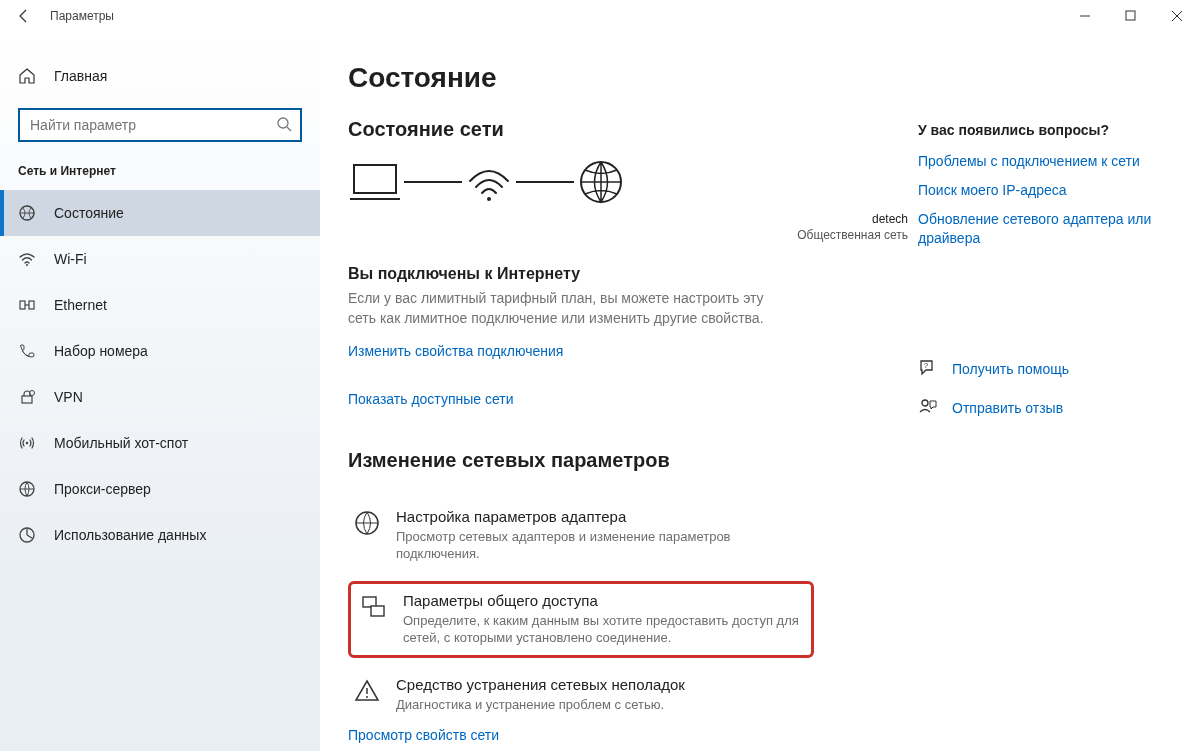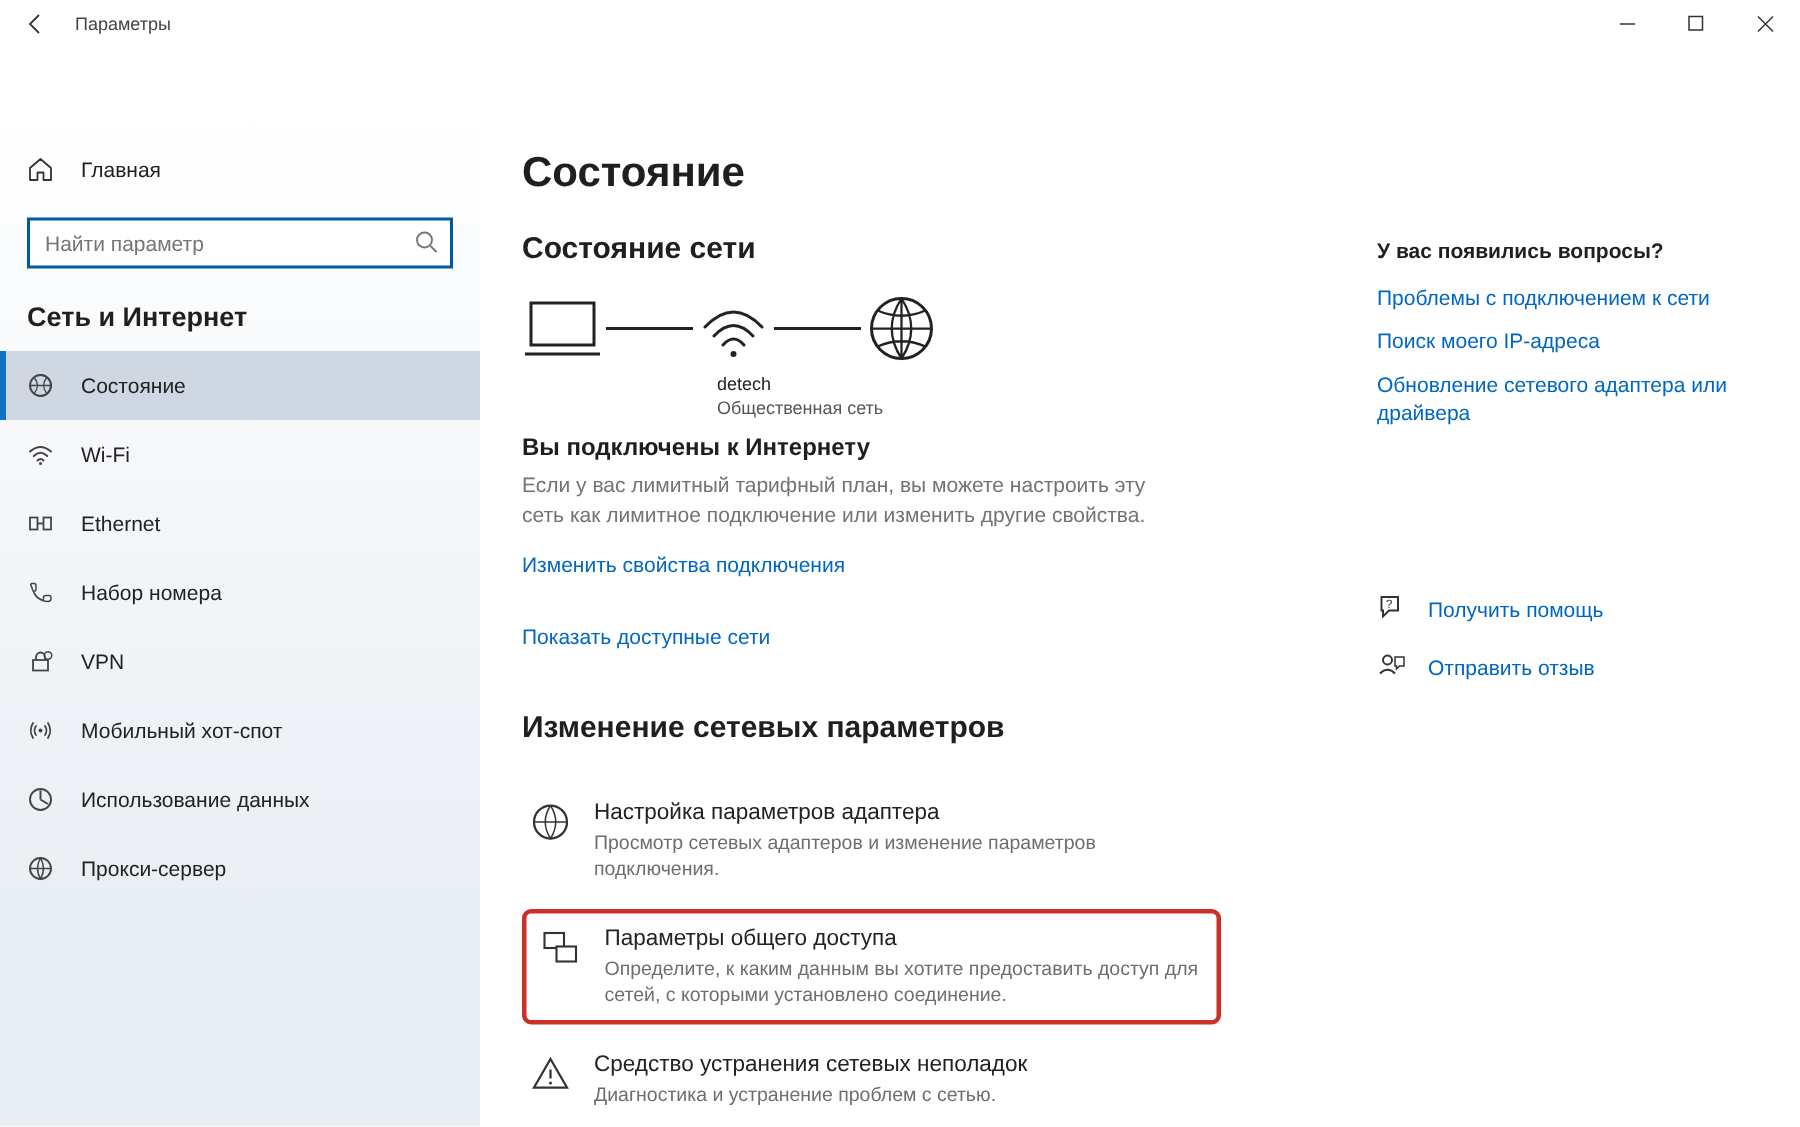--- a/index.html
+++ b/index.html
@@ -10,21 +10,20 @@
     font-family: "Segoe UI", Tahoma, sans-serif;
     font-size: 14px;
     color: #1f1f1f;
     background: #fff;
     overflow: hidden;
   }
   .window {
     display: flex;
     flex-direction: column;
     height: 100%;
-    gap: 37px;
   }
   .titlebar {
     height: 32px;
     display: flex;
     align-items: center;
     padding-left: 8px;
     font-size: 12px;
     color: #444;
     position: relative;
   }
@@ -86,21 +85,21 @@
     border: none;
     outline: none;
     flex: 1;
     font-size: 14px;
     color: #777;
     background: transparent;
   }
   .search .search-icon { color: #666; }
   .sb-header {
     padding: 0 18px 12px 18px;
-    font-size: 18px;
+    font-size: 12px;
     font-weight: 600;
   }
   .sb-item {
     display: flex;
     align-items: center;
     gap: 18px;
     padding: 0 18px;
     height: 46px;
     font-size: 14px;
     color: #222;
@@ -149,25 +148,25 @@
     margin-bottom: 6px;
     margin-left: 2px;
   }
   .diagram svg { display: block; }
   .diagram .dline {
     width: 58px;
     height: 2px;
     background: #222;
   }
   .diagram-labels {
-    text-align: left;
+    text-align: right;
     font-size: 12px;
     margin-left: 130px;
     line-height: 1.35;
-    margin-bottom: 10px;
+    margin-bottom: 22px;
     color: #222;
   }
   .diagram-labels .sub { color: #555; }
   .para {
     font-size: 14px;
     color: #737373;
     line-height: 1.4;
     margin: 0 0 14px 0;
     max-width: 430px;
   }
@@ -311,33 +310,33 @@
               <path d="M4 4 Q1 9 4 14 M14 4 Q17 9 14 14 M6 6 Q4 9 6 12 M12 6 Q14 9 12 12" stroke="#444" stroke-width="1.2" fill="none" stroke-linecap="round"></path>
               <circle cx="9" cy="9" r="1.3" fill="#444"></circle>
             </svg>
           </span>
         <span>Мобильный хот-спот</span>
       </div>
       <div class="sb-item">
         <span class="sb-icon">
             <svg width="18" height="18" viewBox="0 0 18 18">
               <circle cx="9" cy="9" r="7" stroke="#444" fill="none" stroke-width="1.3"></circle>
+              <path d="M2 9 H16 M9 2 Q13 9 9 16 Q5 9 9 2" stroke="#444" stroke-width="1" fill="none"></path>
+            </svg>
+          </span>
+        <span>Прокси-сервер</span>
+      </div>
+      <div class="sb-item">
+        <span class="sb-icon">
+            <svg width="18" height="18" viewBox="0 0 18 18">
+              <circle cx="9" cy="9" r="7" stroke="#444" fill="none" stroke-width="1.3"></circle>
               <path d="M9 9 L9 3 M9 9 L14 12" stroke="#444" stroke-width="1.3"></path>
             </svg>
           </span>
         <span>Использование данных</span>
-      </div>
-      <div class="sb-item">
-        <span class="sb-icon">
-            <svg width="18" height="18" viewBox="0 0 18 18">
-              <circle cx="9" cy="9" r="7" stroke="#444" fill="none" stroke-width="1.3"></circle>
-              <path d="M2 9 H16 M9 2 Q13 9 9 16 Q5 9 9 2" stroke="#444" stroke-width="1" fill="none"></path>
-            </svg>
-          </span>
-        <span>Прокси-сервер</span>
       </div>
     </div>
 
     <div class="main">
       <div class="content">
         <h1>Состояние</h1>
         <h2>Состояние сети</h2>
 
         <div class="diagram">
           <span>

